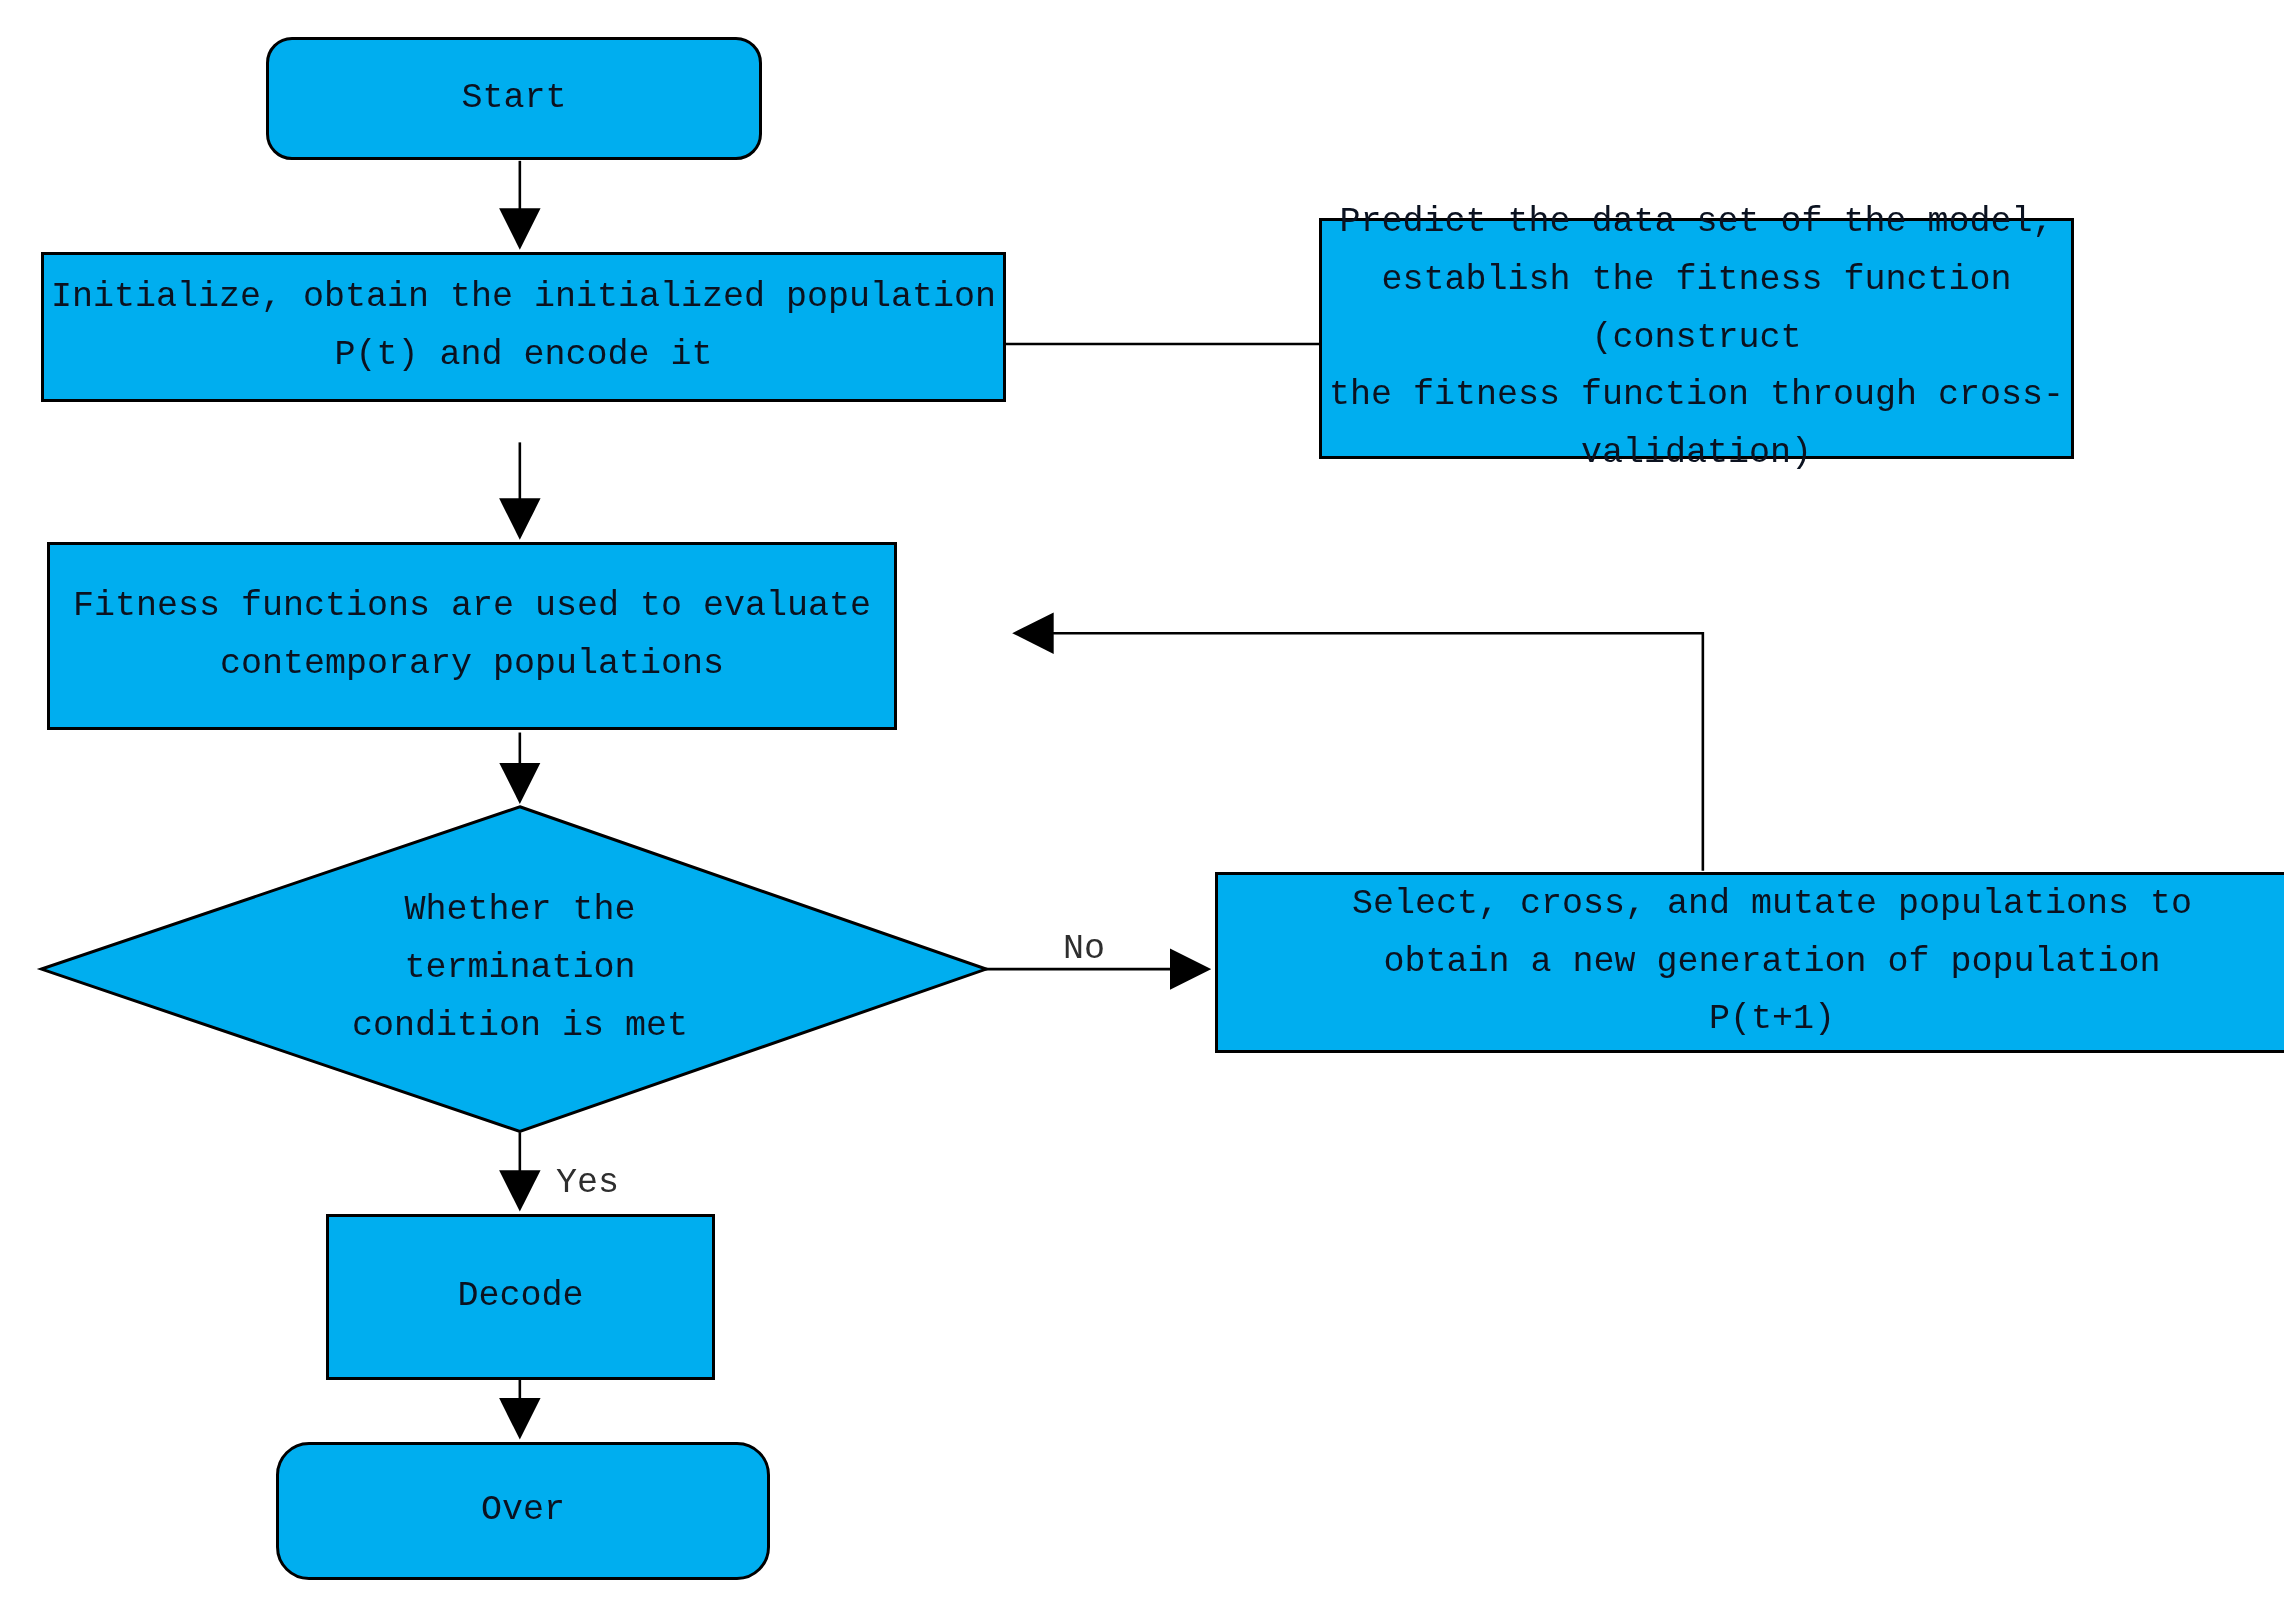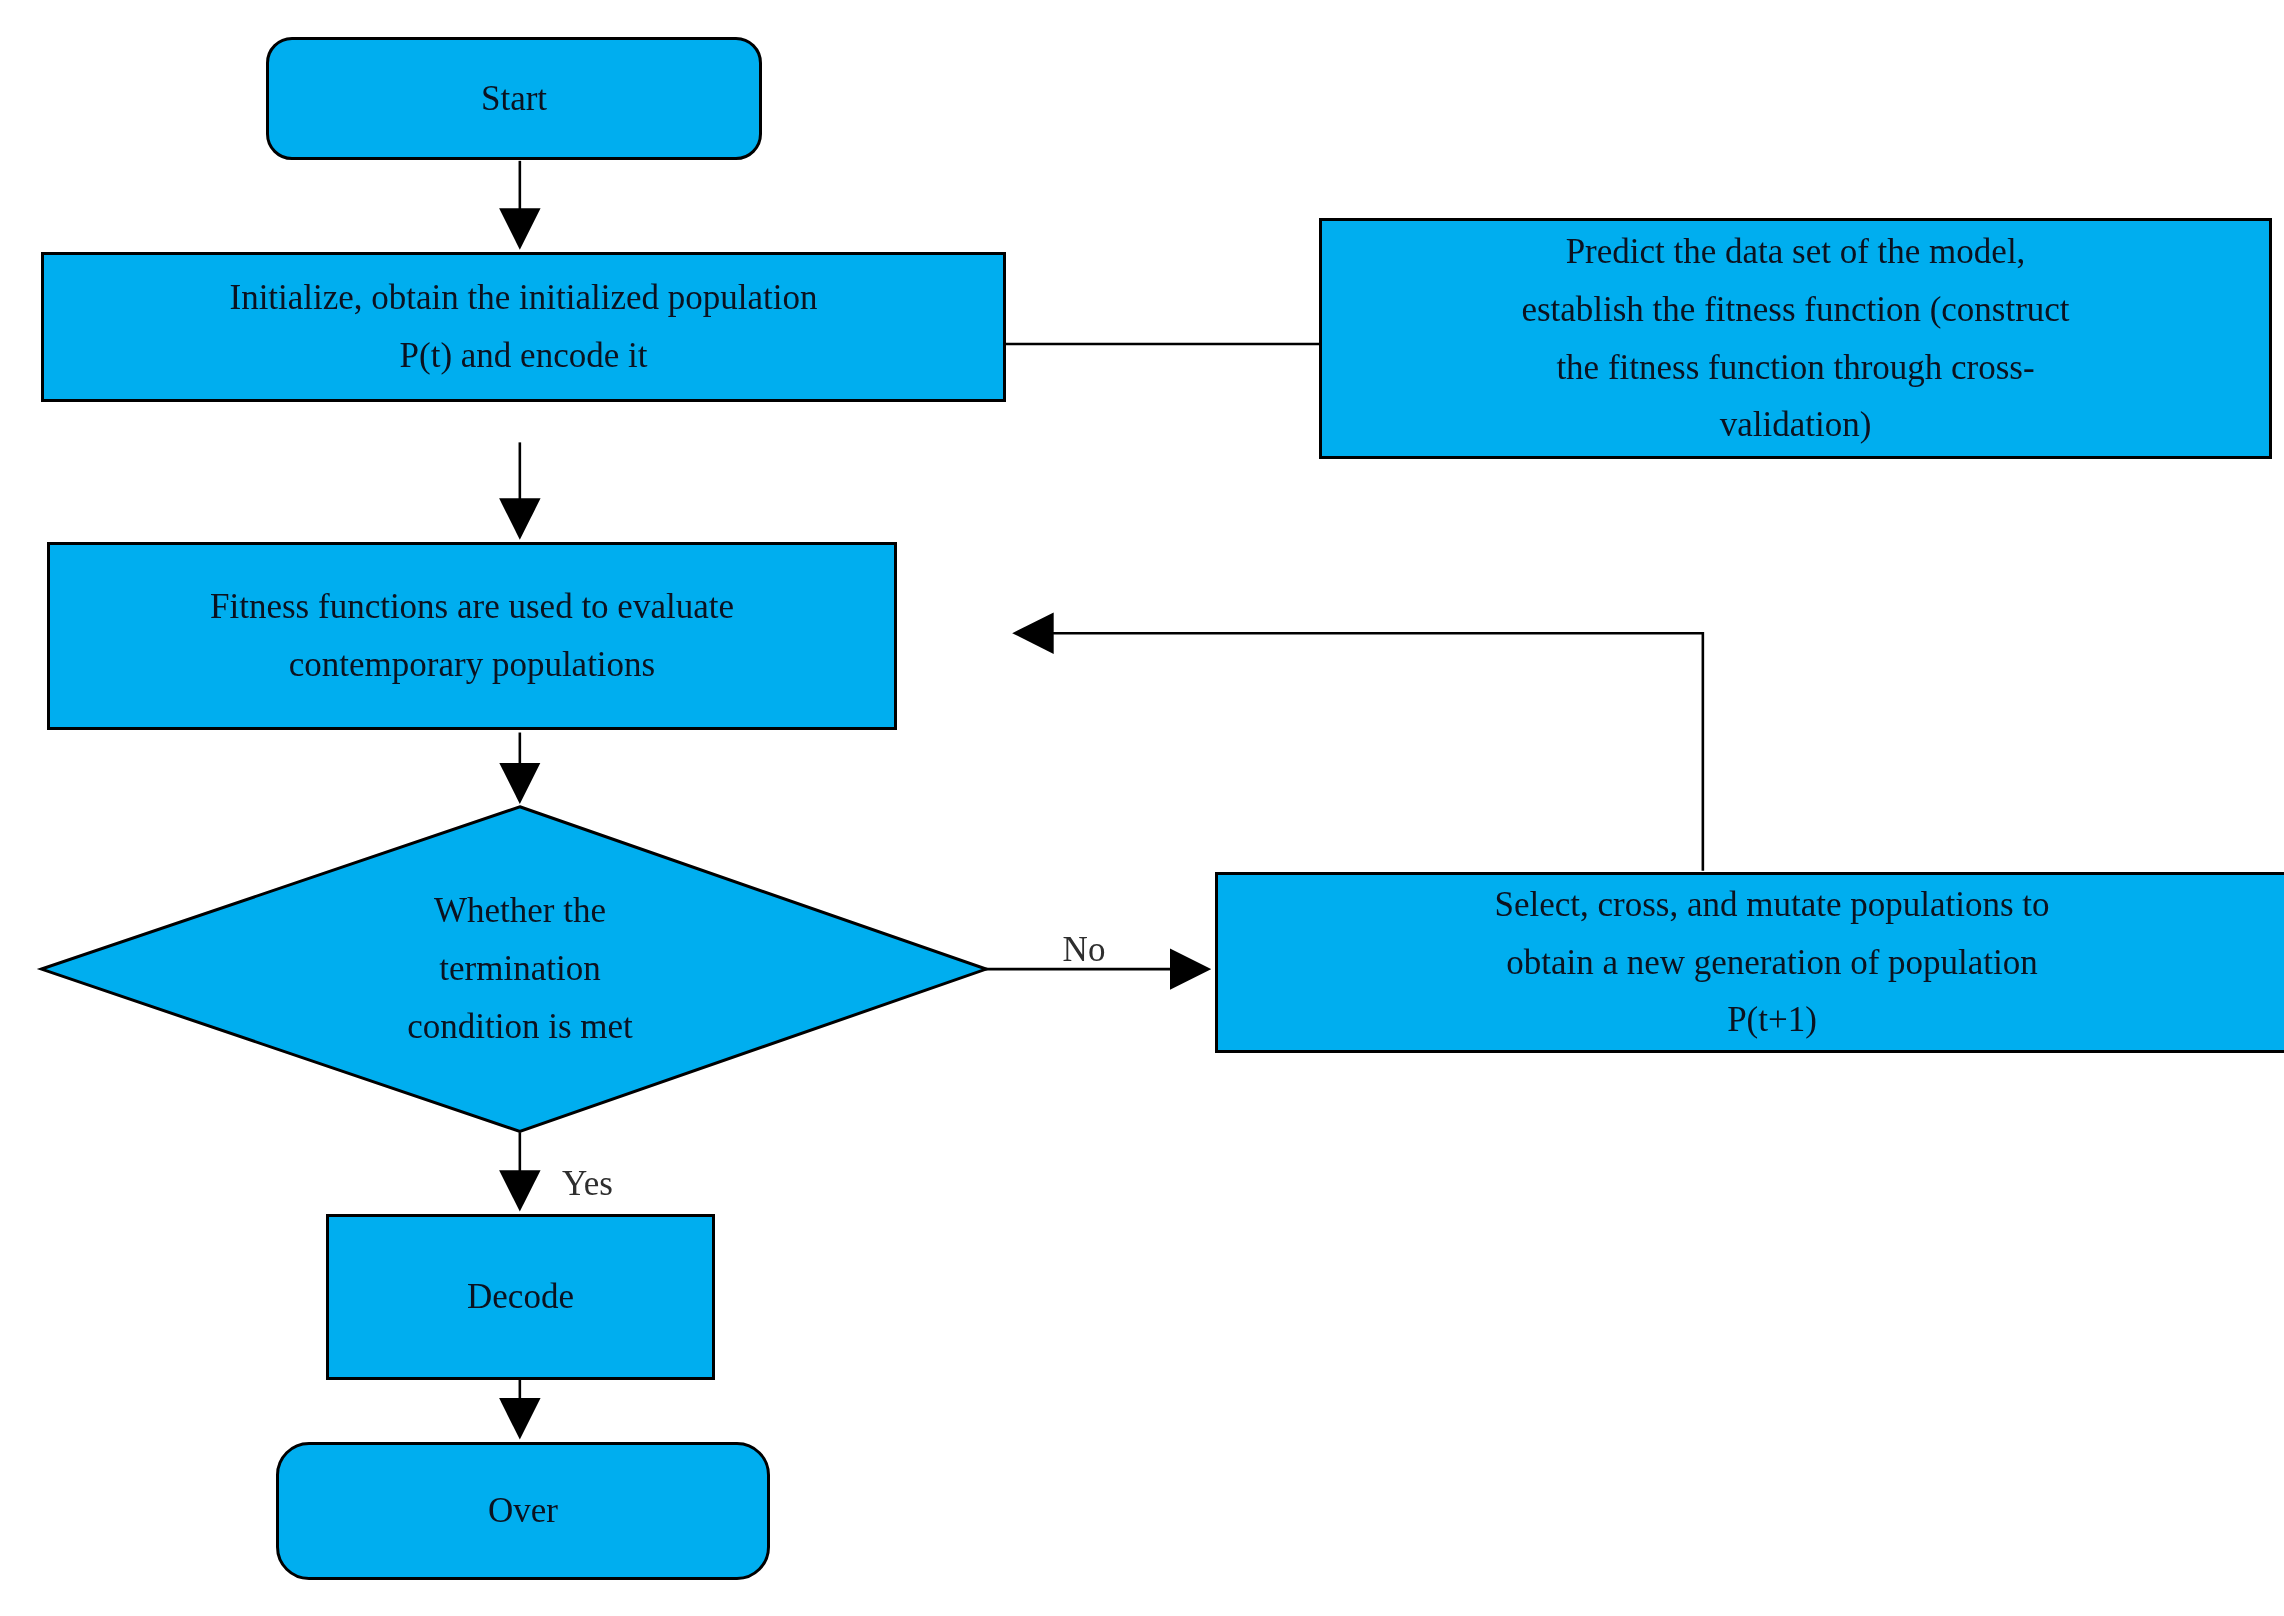--- a/index.html
+++ b/index.html
@@ -8,21 +8,21 @@
     --edge:#000000;
     --node-text:#0B1220;
     --edge-label-text:#2E2E2E;
     --bg:#FFFFFF;
   }
   html,body{margin:0;padding:0;background:var(--bg);}
   .canvas{
     position:relative;
     width:2284px;height:1617px;
     background:var(--bg);
-    font-family:Liberation Serif, serif;
+    font-family:Liberation Mono, monospace;
     overflow:hidden;
   }
   .wires{position:absolute;left:0;top:0;width:2284px;height:1617px;}
   .edge{stroke:var(--edge);stroke-width:3;fill:none;}
   .diamond{fill:var(--node-fill);stroke:var(--node-border);stroke-width:3.5;}
   .ah{fill:var(--edge);}
   .node{
     position:absolute;box-sizing:border-box;
     display:flex;align-items:center;justify-content:center;
     text-align:center;
@@ -82,21 +82,21 @@
 
   <div class="node rounded" style="left:266px;top:37px;width:496px;height:123px">
     <span>Start</span>
   </div>
 
   <div class="node" style="left:41px;top:252px;width:965px;height:150px">
     <span>Initialize, obtain the initialized population
 P(t) and encode it</span>
   </div>
 
-  <div class="node" style="left:1319px;top:218px;width:953px;height:241px">
+  <div class="node" style="left:1319px;top:218px;width:755px;height:241px">
     <span>Predict the data set of the model,
 establish the fitness function (construct
 the fitness function through cross-
 validation)</span>
   </div>
 
   <div class="node" style="left:47px;top:542px;width:850px;height:188px">
     <span>Fitness functions are used to evaluate
 contemporary populations</span>
   </div>

